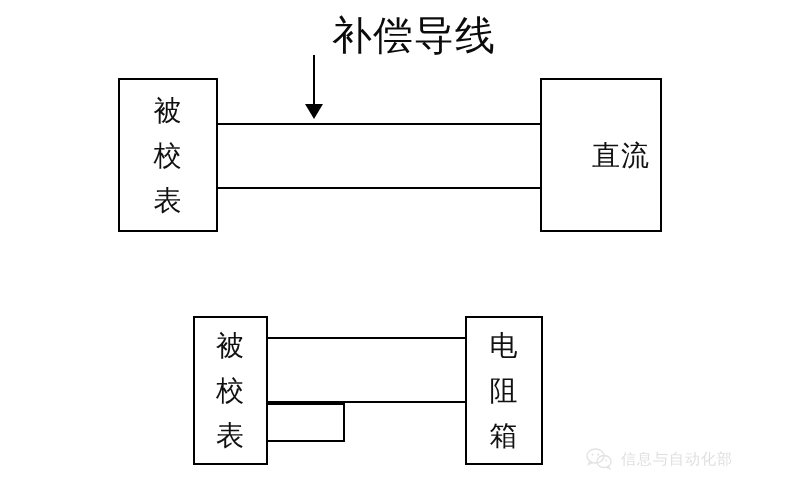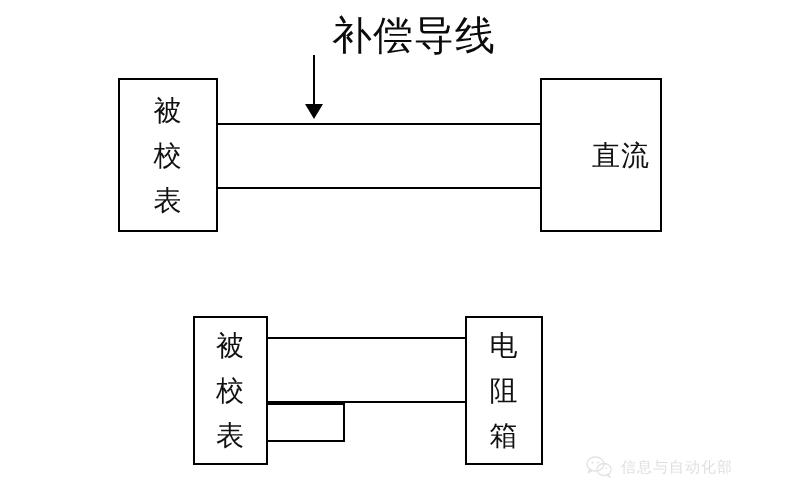--- a/index.html
+++ b/index.html
@@ -67,21 +67,20 @@
     letter-spacing: 1px;
   }
 
   
   .watermark {
     position: absolute;
     display: flex;
     align-items: center;
     gap: 9px;
     opacity: 0.28;
-    margin-top: 8px;
   }
   .watermark .wm-text {
     font-size: 15px;
     color: #8a8a8a;
     white-space: nowrap;
     letter-spacing: 1px;
   }
   .wm-icon { width: 26px; height: 24px; display: block; }
 </style>
 </head>

